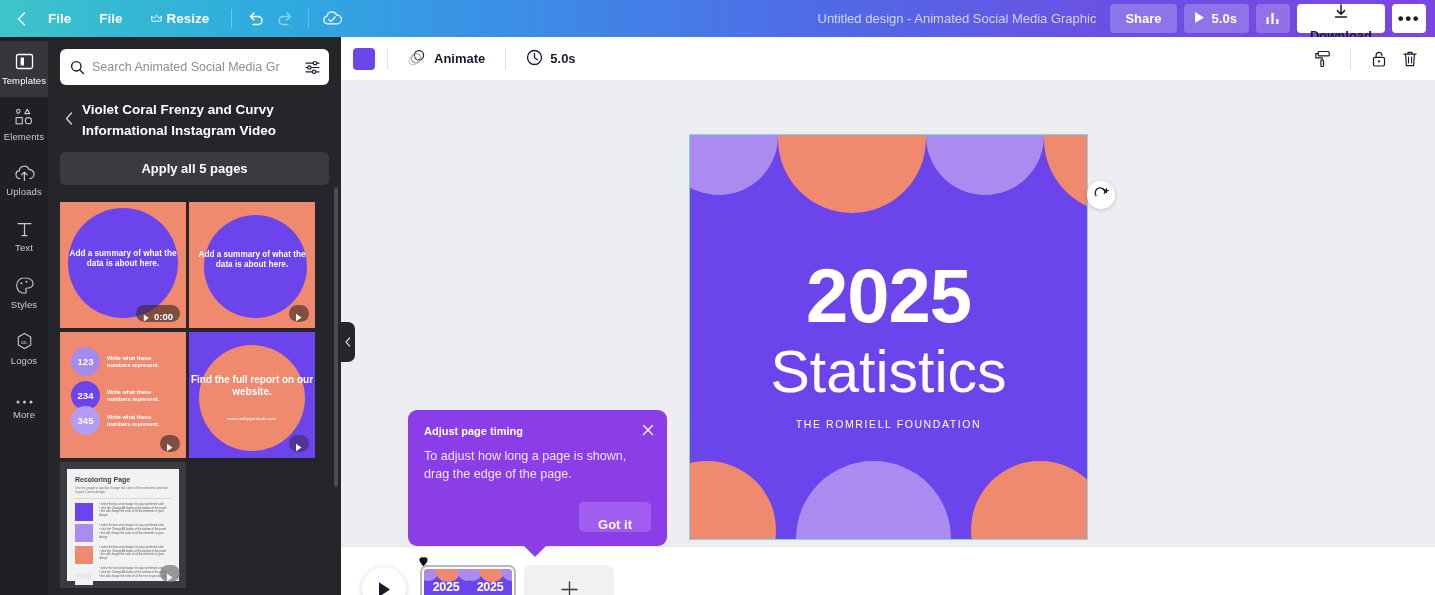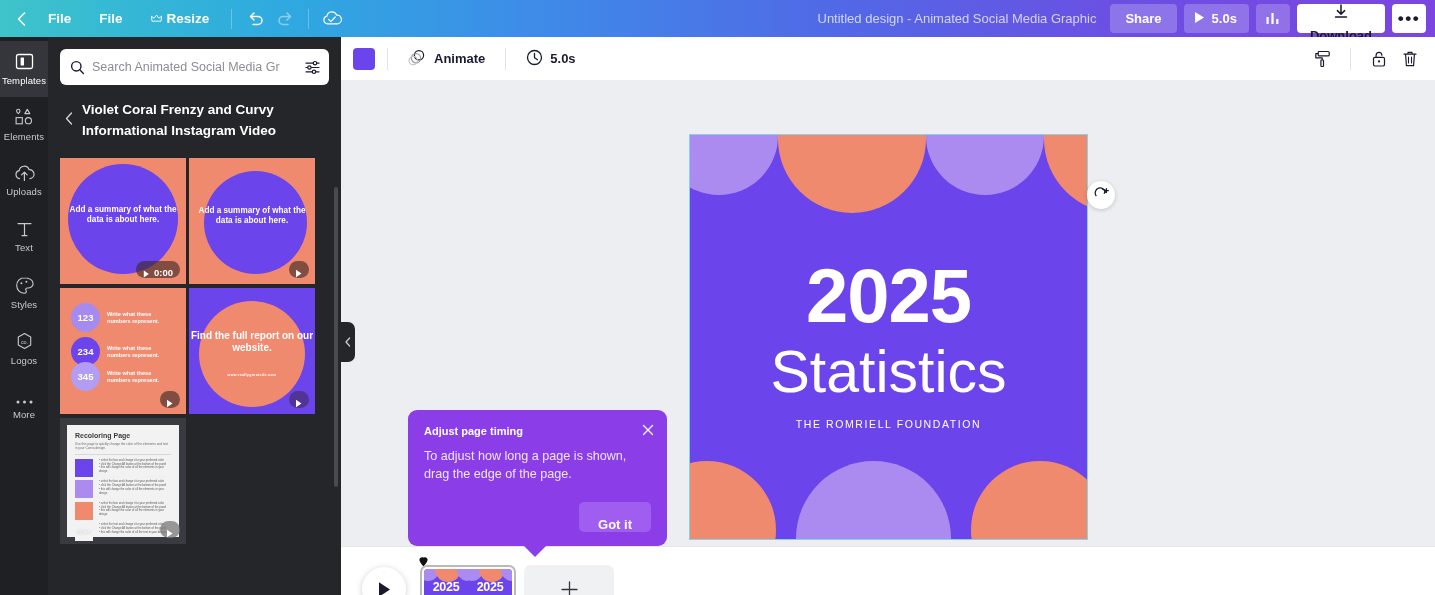--- a/index.html
+++ b/index.html
@@ -344,20 +344,23 @@
 
     <div class="panel-head">
       <div class="panel-back">
         <svg width="8" height="13" viewBox="0 0 8 13">
             <path d="M6.5 1l-5 5.5 5 5.5" stroke="#d4d5d8" stroke-width="1.3" fill="none" stroke-linecap="round" stroke-linejoin="round"></path>
           </svg>
       </div>
       <div class="panel-title">Violet Coral Frenzy and Curvy Informational Instagram Video</div>
     </div>
 
+    <div class="apply-btn">
+      <span>Apply all 5 pages</span>
+    </div>
 
     <div class="grid">
 
       <div class="card t-coral">
         <div class="thumb-circle t-violet" style="left:8px;top:6px;width:110px;height:110px;"></div>
         <div class="thumb-txt" style="top:47px;">Add a summary of what the data is about here.</div>
         <div class="pill">
           <svg width="7" height="8" viewBox="0 0 7 8">
               <path d="M0.8 0.6l5 3.4-5 3.4z" fill="#fff"></path>
             </svg>

